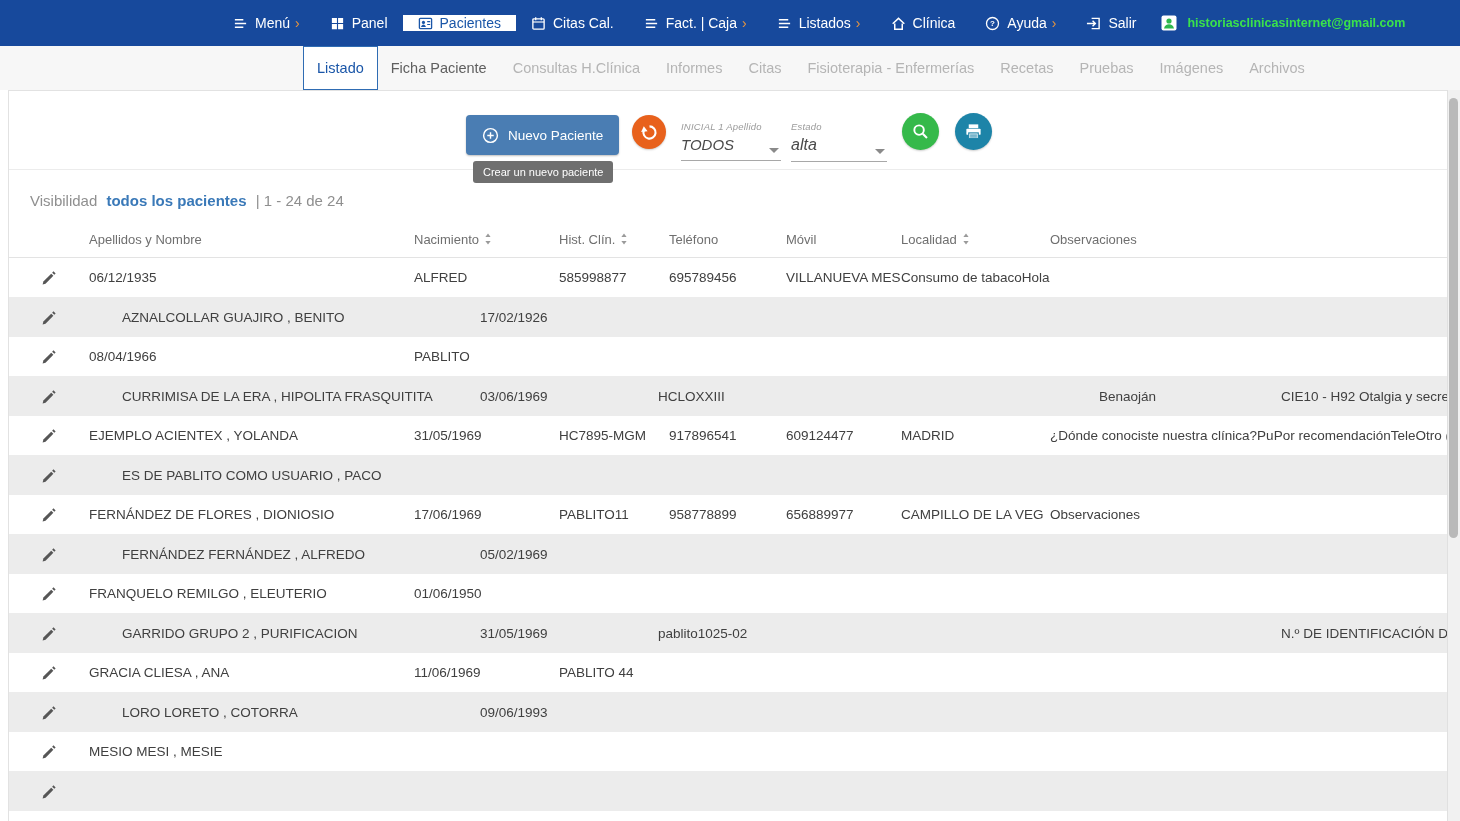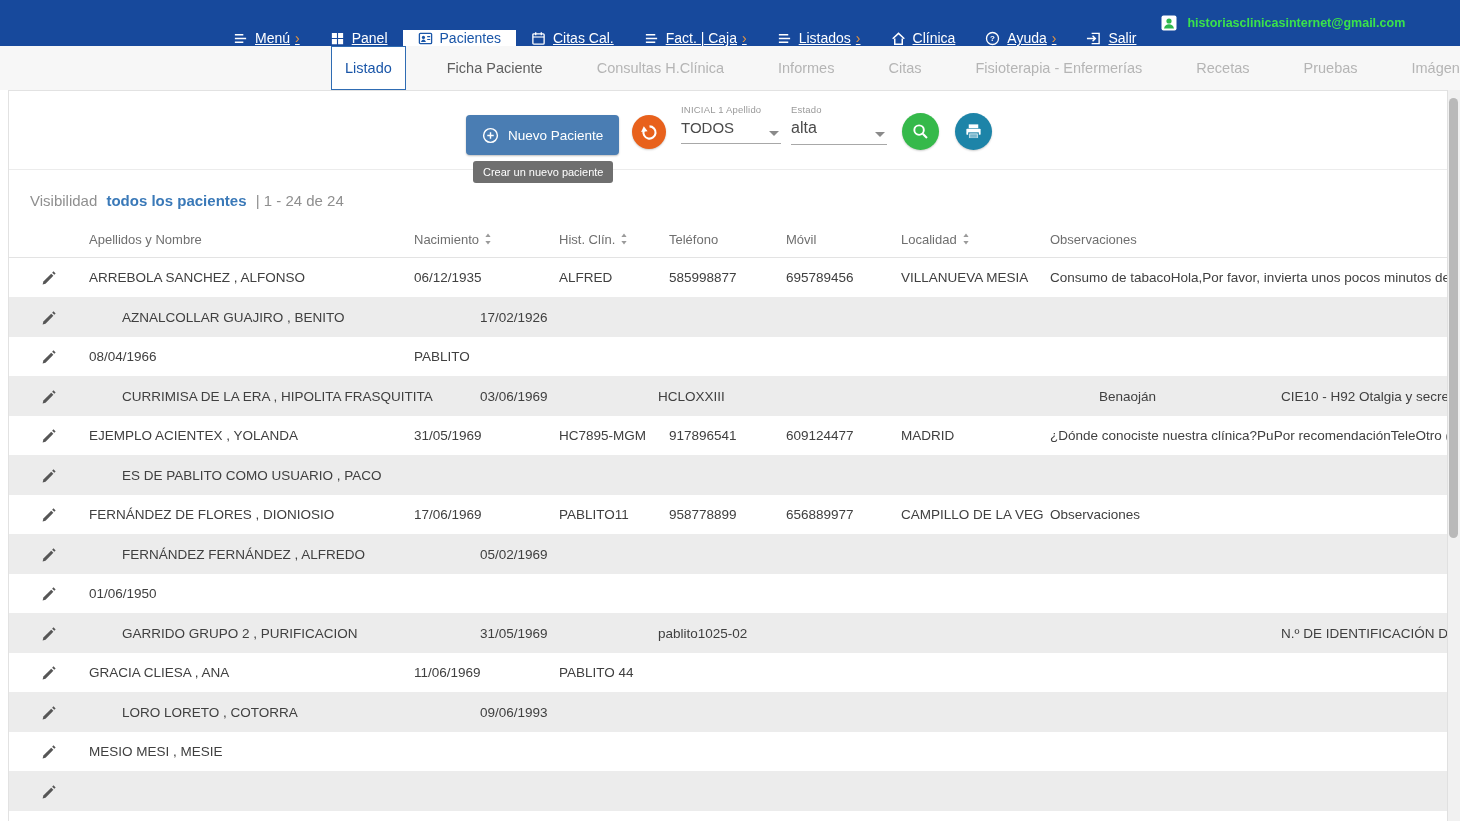--- a/index.html
+++ b/index.html
@@ -10,39 +10,39 @@
   .nav-item{display:flex;align-items:center;gap:7px;padding:0 15px;font-size:14px;cursor:pointer;white-space:nowrap;}
   .nav-item.active{background:#fff;color:var(--active-blue,#1a56a8);}
   .icn{display:inline-flex;align-items:center;justify-content:center;}
   .icn svg{width:15px;height:15px;display:block;}
   .nav-caret{font-size:14px;color:#e9953e;margin-left:-2px;}
   .nav-user{display:flex;align-items:center;gap:10px;margin-left:10px;font-size:12.5px;font-weight:bold;
     color:var(--email-green,#3ae24b);cursor:pointer;}
   .nav-user .icn svg{width:16px;height:16px;}
   
   .subnav{display:flex;align-items:stretch;height:44px;background:#f7f7f7;padding-left:303px;font-size:14.5px;}
-  .tab{display:flex;align-items:center;padding:0 13px;color:#b5b5b5;white-space:nowrap;margin-left:28px;}
+  .tab{display:flex;align-items:center;padding:0 13px;color:#b5b5b5;white-space:nowrap;}
   .tab.enabled{color:#5f5f5f;cursor:pointer;}
   .tab.active{background:#fff;color:var(--active-blue,#1a56a8);border:1px solid #2f6cb3;cursor:pointer;}
   
   .content{position:absolute;top:90px;left:8px;right:8px;bottom:0;background:#fff;
     border:1px solid #e2e2e2;border-bottom:none;overflow:visible;}
   
   .toolbar{position:relative;height:78px;border-bottom:1px solid #ececec;}
   .btn-new{position:absolute;left:457px;top:24px;height:40px;display:flex;align-items:center;gap:9px;
     padding:0 16px;background:var(--button-blue,#4a7db3);color:#fff;border-radius:4px;font-size:13.5px;
     cursor:pointer;box-shadow:0 1px 2px rgba(0,0,0,.25);}
   .btn-new .icn svg{width:17px;height:17px;}
   .circle{position:absolute;border-radius:50%;display:flex;align-items:center;justify-content:center;
     color:#fff;cursor:pointer;box-shadow:0 1px 2px rgba(0,0,0,.2);}
   .circle svg{width:19px;height:19px;}
   .c-refresh{left:623px;top:24px;width:34px;height:34px;background:var(--refresh-orange,#e8611c);}
   .c-search{left:893px;top:22px;width:37px;height:37px;background:var(--search-green,#35b94a);}
   .c-print{left:946px;top:22px;width:37px;height:37px;background:var(--print-teal,#1d84a8);}
-  .select-group{position:absolute;top:13px;width:100px;}
+  .select-group{position:absolute;top:30px;width:100px;font-style:italic;}
   .sg-inicial{left:672px;}
   .sg-estado{left:782px;width:96px;}
   .select-label{font-size:9.5px;color:#9a9a9a;letter-spacing:.2px;white-space:nowrap;}
   .select-box{display:flex;justify-content:space-between;align-items:flex-end;border-bottom:1px solid #a8a8a8;
     padding:4px 2px 7px 0;cursor:pointer;}
   .select-value{font-size:15px;color:#4a4a4a;}
   .sg-estado .select-value{font-size:16px;}
   .caret-down{width:0;height:0;border-left:5px solid transparent;border-right:5px solid transparent;
     border-top:5px solid #8a8a8a;}
   .tooltip{position:absolute;left:464px;top:70px;background:#6f6f6f;color:#fff;font-size:11px;
@@ -62,21 +62,21 @@
   .editbtn{color:#565656;cursor:pointer;display:inline-flex;}
   .editbtn svg{width:17px;height:17px;}
   
   .scrollbar{position:fixed;right:0;top:90px;bottom:0;width:12px;background:#f1f1f1;border-left:1px solid #e0e0e0;}
   .scroll-thumb{position:absolute;top:8px;left:1px;width:9px;height:440px;background:#b9b9b9;border-radius:5px;cursor:pointer;}
 </style>
 </head>
 <body>
 
 <div class="topnav">
-  <div style="display:flex;align-items:flex-end;text-decoration:underline;">
+  <div style="display:flex;align-items:center;">
       <div class="nav-item">
         <span class="icn">
           <svg viewBox="0 0 16 16">
             <path d="M2 4h9M2 8h12M2 12h9" stroke="currentColor" stroke-width="1.6" fill="none"></path>
           </svg>
         </span>
         <span>Menú</span>
         <span class="nav-caret">›</span>
       </div>
       <div class="nav-item">
@@ -297,21 +297,20 @@
         <div class="cell c-edit">
           <span class="editbtn">
             <span class="icn">
               <svg viewBox="0 0 18 18">
                 <path d="M2.5 13.2l8.3-8.3 2.3 2.3-8.3 8.3-3.1.8z" fill="currentColor"></path>
                 <path d="M11.8 3.9l1.4-1.4 2.3 2.3-1.4 1.4z" fill="currentColor"></path>
               </svg>
             </span>
           </span>
         </div>
-        <div class="cell">ARREBOLA SANCHEZ , ALFONSO</div>
         <div class="cell">06/12/1935</div>
         <div class="cell">ALFRED</div>
         <div class="cell">585998877</div>
         <div class="cell">695789456</div>
         <div class="cell">VILLANUEVA MESIA</div>
         <div class="cell">Consumo de tabacoHola,Por favor, invierta unos pocos minutos de s</div>
       </div>
       <div class="grid trow alt">
         <div class="cell c-edit">
           <span class="editbtn">
@@ -448,20 +447,21 @@
         <div class="cell c-edit">
           <span class="editbtn">
             <span class="icn">
               <svg viewBox="0 0 18 18">
                 <path d="M2.5 13.2l8.3-8.3 2.3 2.3-8.3 8.3-3.1.8z" fill="currentColor"></path>
                 <path d="M11.8 3.9l1.4-1.4 2.3 2.3-1.4 1.4z" fill="currentColor"></path>
               </svg>
             </span>
           </span>
         </div>
+        <div class="cell">FRANQUELO REMILGO , ELEUTERIO</div>
         <div class="cell">01/06/1950</div>
         <div class="cell"></div>
         <div class="cell"></div>
         <div class="cell"></div>
         <div class="cell"></div>
         <div class="cell"></div>
       </div>
       <div class="grid trow alt">
         <div class="cell c-edit">
           <span class="editbtn">

